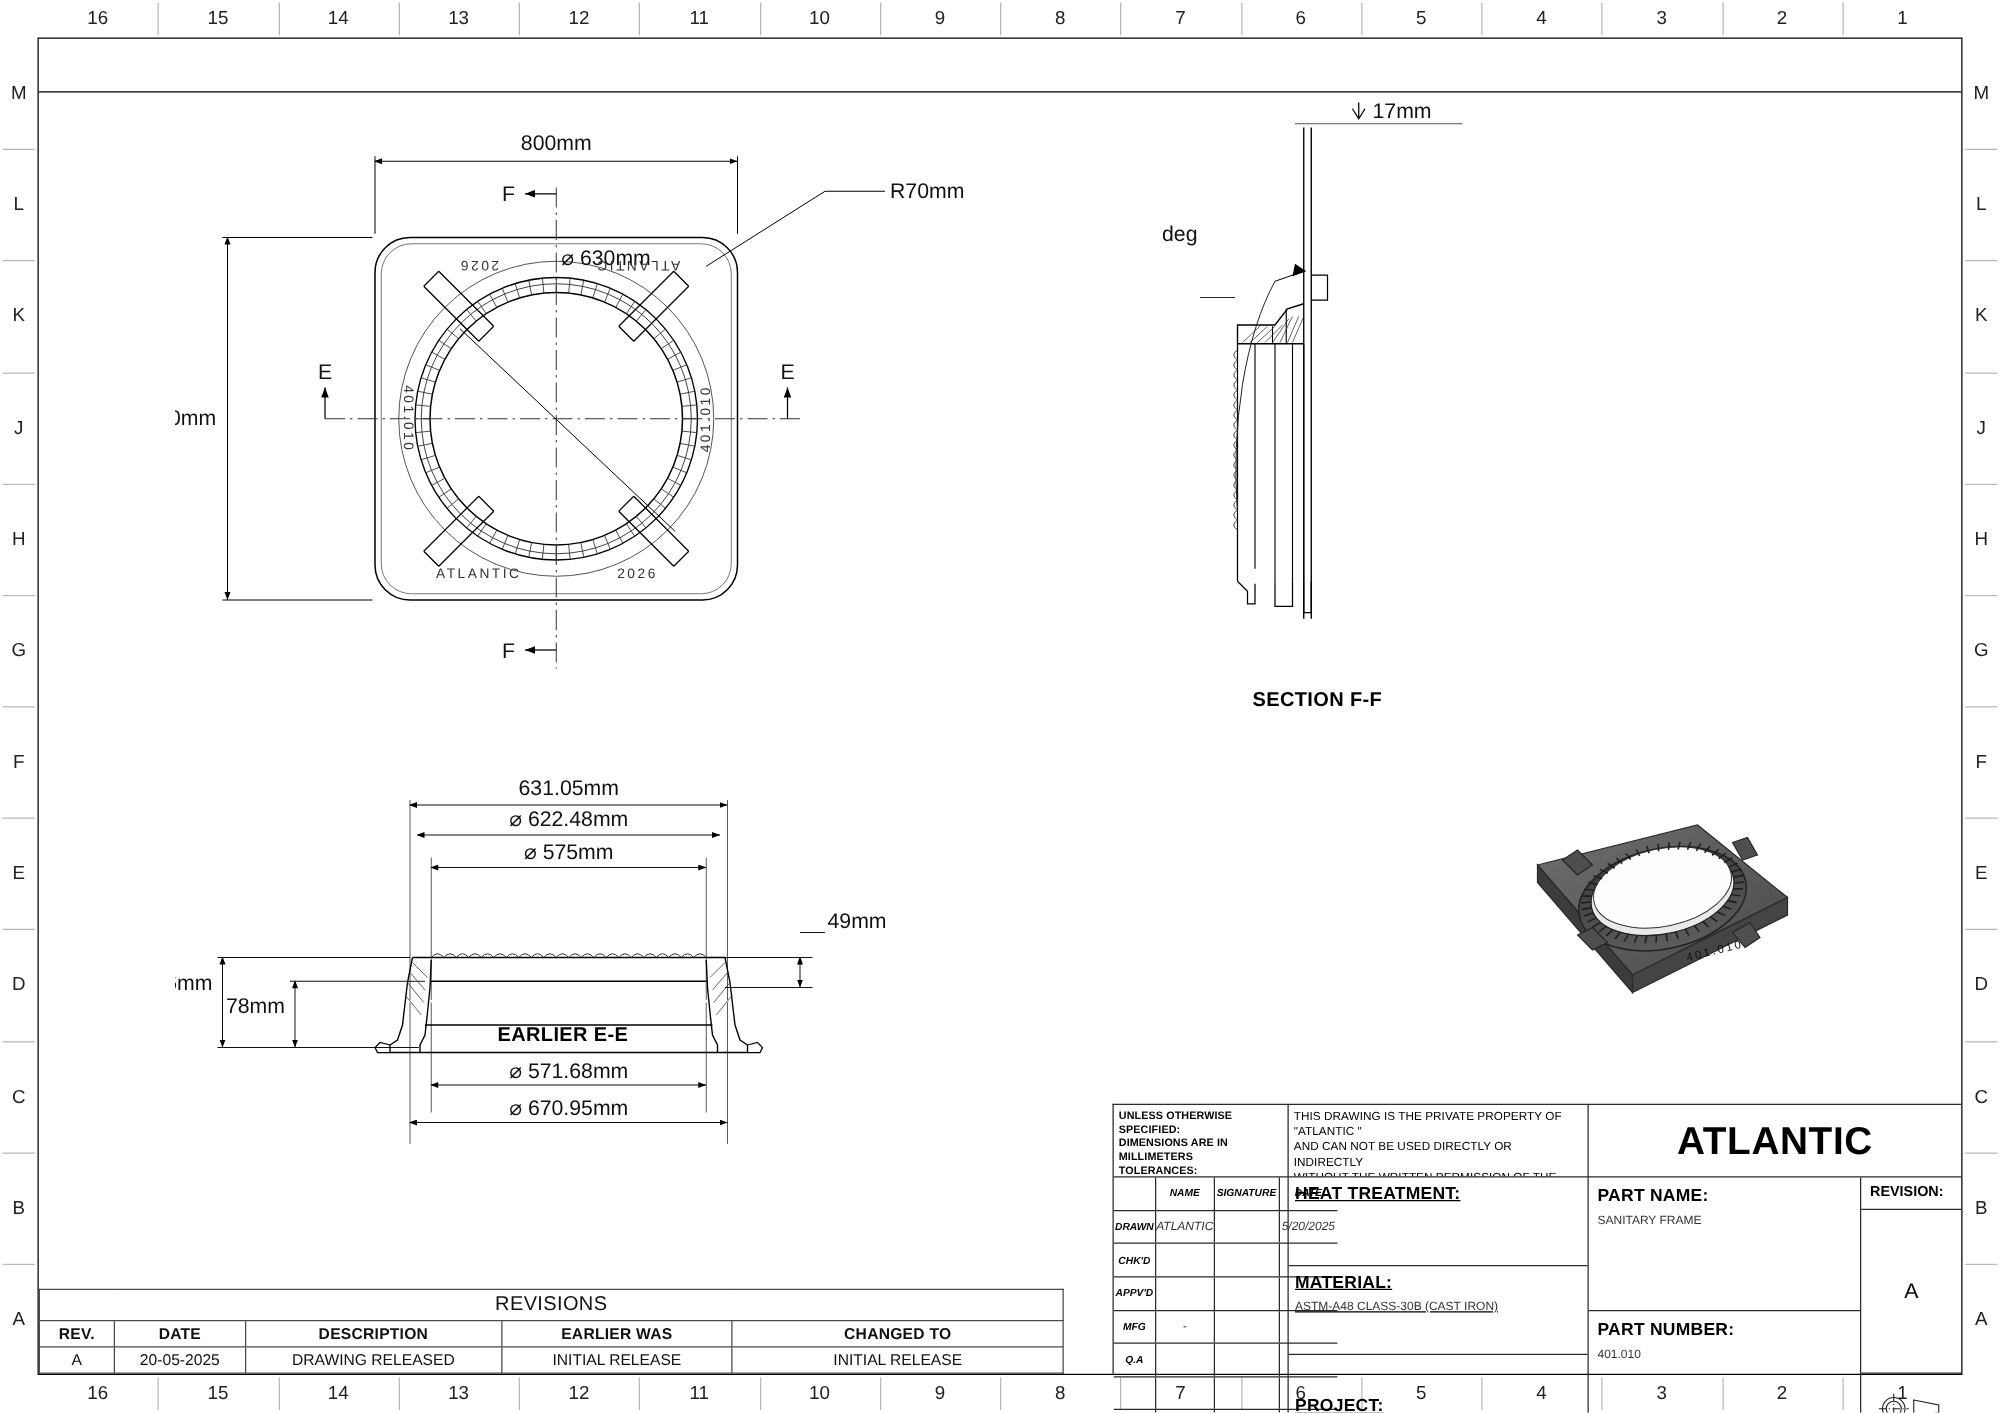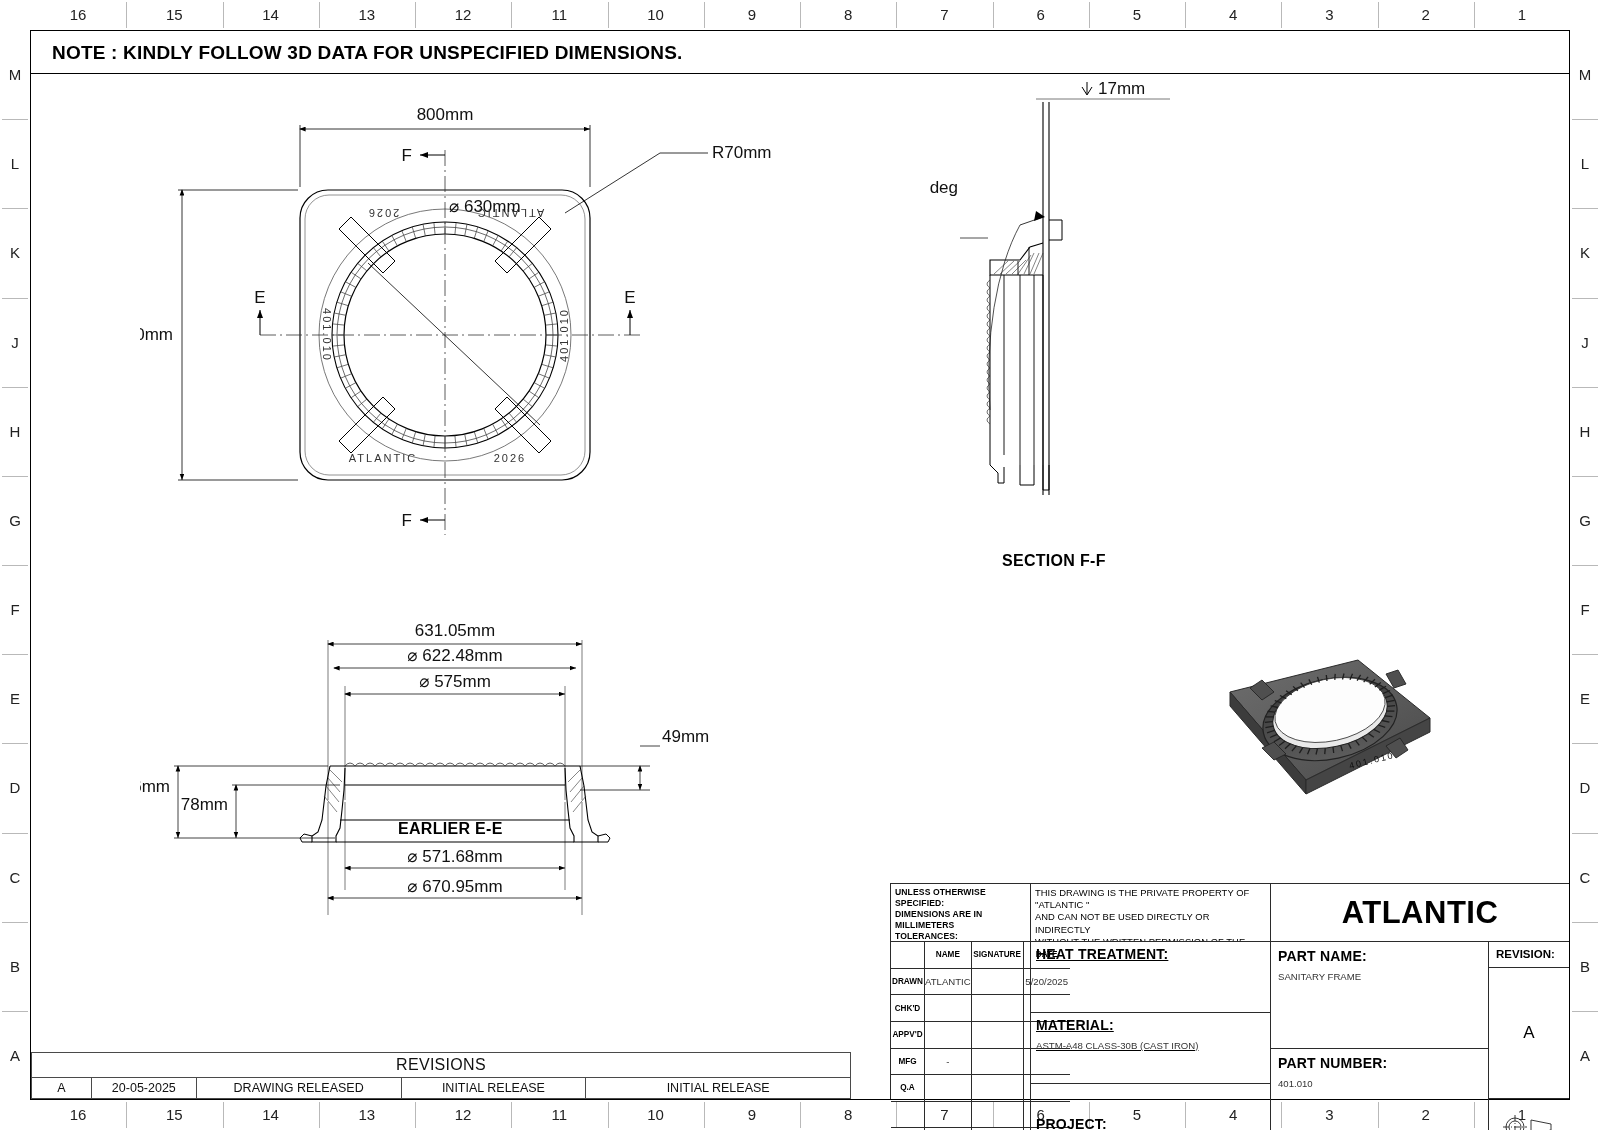--- a/index.html
+++ b/index.html
@@ -70,21 +70,21 @@
   .tb-cell { border-right: 1px solid #2b2b2b; border-bottom: 1px solid #2b2b2b; padding: 3px 4px; overflow: hidden; }
   .tb-cell:last-child { border-right: none; }
   .tol { font-size: 8.6px; font-weight: bold; line-height: 1.28; letter-spacing: .1px; }
   .legal { font-size: 9.4px; font-weight: normal; line-height: 1.3; letter-spacing: .05px; }
   .brand { display: flex; align-items: center; justify-content: center; font-size: 31px; font-weight: bold; letter-spacing: .5px; }
 
   .tb-mid { display: grid; grid-template-columns: 140px 240px 1fr 80px; }
   .signgrid { display: grid; grid-template-rows: repeat(8, 1fr); border-right: 1px solid #2b2b2b; }
   .signrow { display: grid; grid-template-columns: 34px 1fr 52px 46px; border-bottom: 1px solid #2b2b2b; }
   .signrow:last-child { border-bottom: none; }
-  .signrow > div { border-right: 1px solid #2b2b2b; display: flex; align-items: center; justify-content: center; font-size: 8.4px; }
+  .signrow > div { border-right: 1px solid #2b2b2b; display: flex; align-items: center; justify-content: center; font-size: 8.4px; font-style: italic; }
   .signrow > div:last-child { border-right: none; }
   .signrow .lab { font-weight: bold; font-size: 8.2px; }
   .signrow .val { font-size: 9.6px; color: #333; }
 
   .stack3 { display: grid; grid-template-rows: 1fr 1fr 1fr; border-right: 1px solid #2b2b2b; }
   .stack3 > div { border-bottom: 1px solid #2b2b2b; padding: 4px 5px; text-decoration: underline; }
   .stack3 > div:last-child { border-bottom: none; margin-top: 28px; }
   .stack2 { display: grid; grid-template-rows: 1fr 1fr; border-right: 1px solid #2b2b2b; }
   .stack2 > div { border-bottom: 1px solid #2b2b2b; padding: 6px 7px; }
   .stack2 > div:last-child { border-bottom: none; }
@@ -220,21 +220,20 @@
       <div class="zone-tick" style="top:921.6666666666667px;left:2px;height:1px;width:26px"></div>
       <div class="zone-tick" style="top:921.6666666666667px;right:2px;height:1px;width:26px"></div>
       <div class="zone-row-left" style="top:1010.8333333333334px;height:89.16666666666667px;line-height:89.16666666666667px">A</div>
       <div class="zone-row-right" style="top:1010.8333333333334px;height:89.16666666666667px;line-height:89.16666666666667px">A</div>
       <div class="zone-tick" style="top:1010.8333333333334px;left:2px;height:1px;width:26px"></div>
       <div class="zone-tick" style="top:1010.8333333333334px;right:2px;height:1px;width:26px"></div>
     </div>
 
   <div class="frame-outer"></div>
   <div class="note-rule"></div>
-  <div class="note">NOTE : KINDLY FOLLOW 3D DATA FOR UNSPECIFIED DIMENSIONS.</div>
 
   <svg id="topview" width="700" height="540" style="position:absolute;left:140px;top:95px">
     <defs>
       <marker id="ar" markerWidth="9" markerHeight="9" refX="8" refY="3" orient="auto">
         <path d="M0,0 L8,3 L0,6 z" fill="#000"></path>
       </marker>
       <marker id="arR" markerWidth="9" markerHeight="9" refX="1" refY="3" orient="auto">
         <path d="M8,0 L0,3 L8,6 z" fill="#000"></path>
       </marker>
     </defs>
@@ -585,20 +584,27 @@
         <col style="width: 60px;">
         <col style="width: 105px;">
         <col style="width: 205px;">
         <col style="width: 185px;">
         <col style="width: 265px;">
       </colgroup>
     <tbody id="rev-body">
         <tr>
       <td colspan="5" class="rev-title">REVISIONS</td>
         </tr>
+        <tr class="rev-head">
+          <td>REV.</td>
+          <td>DATE</td>
+          <td>DESCRIPTION</td>
+          <td>EARLIER WAS</td>
+          <td>CHANGED TO</td>
+        </tr>
         <tr>
           <td>A</td>
           <td>20-05-2025</td>
           <td>DRAWING RELEASED</td>
           <td>INITIAL RELEASE</td>
           <td>INITIAL RELEASE</td>
         </tr>
       </tbody>
   </table>
 

